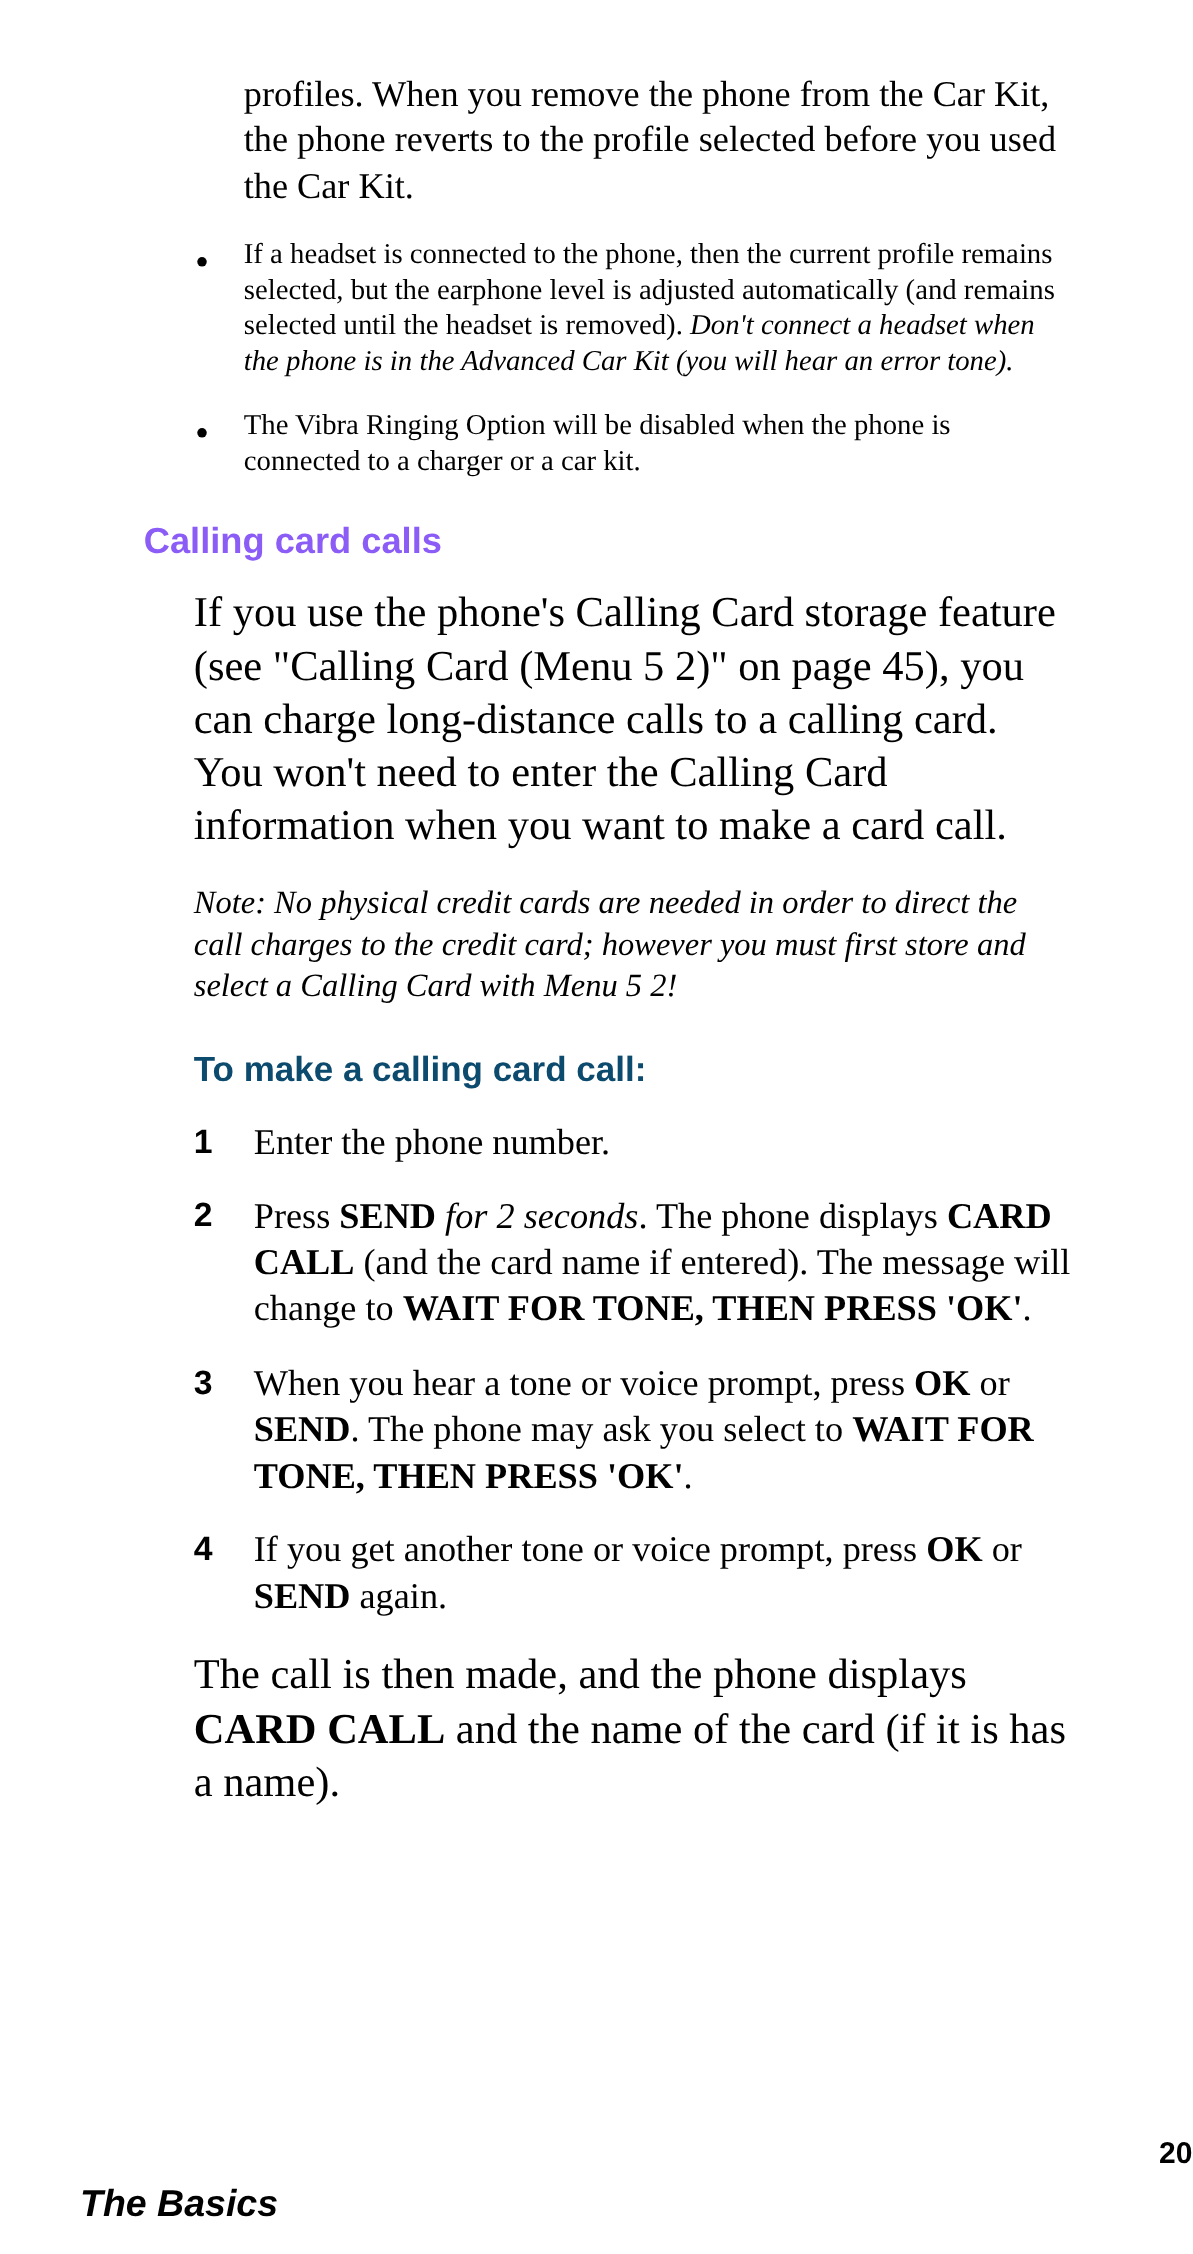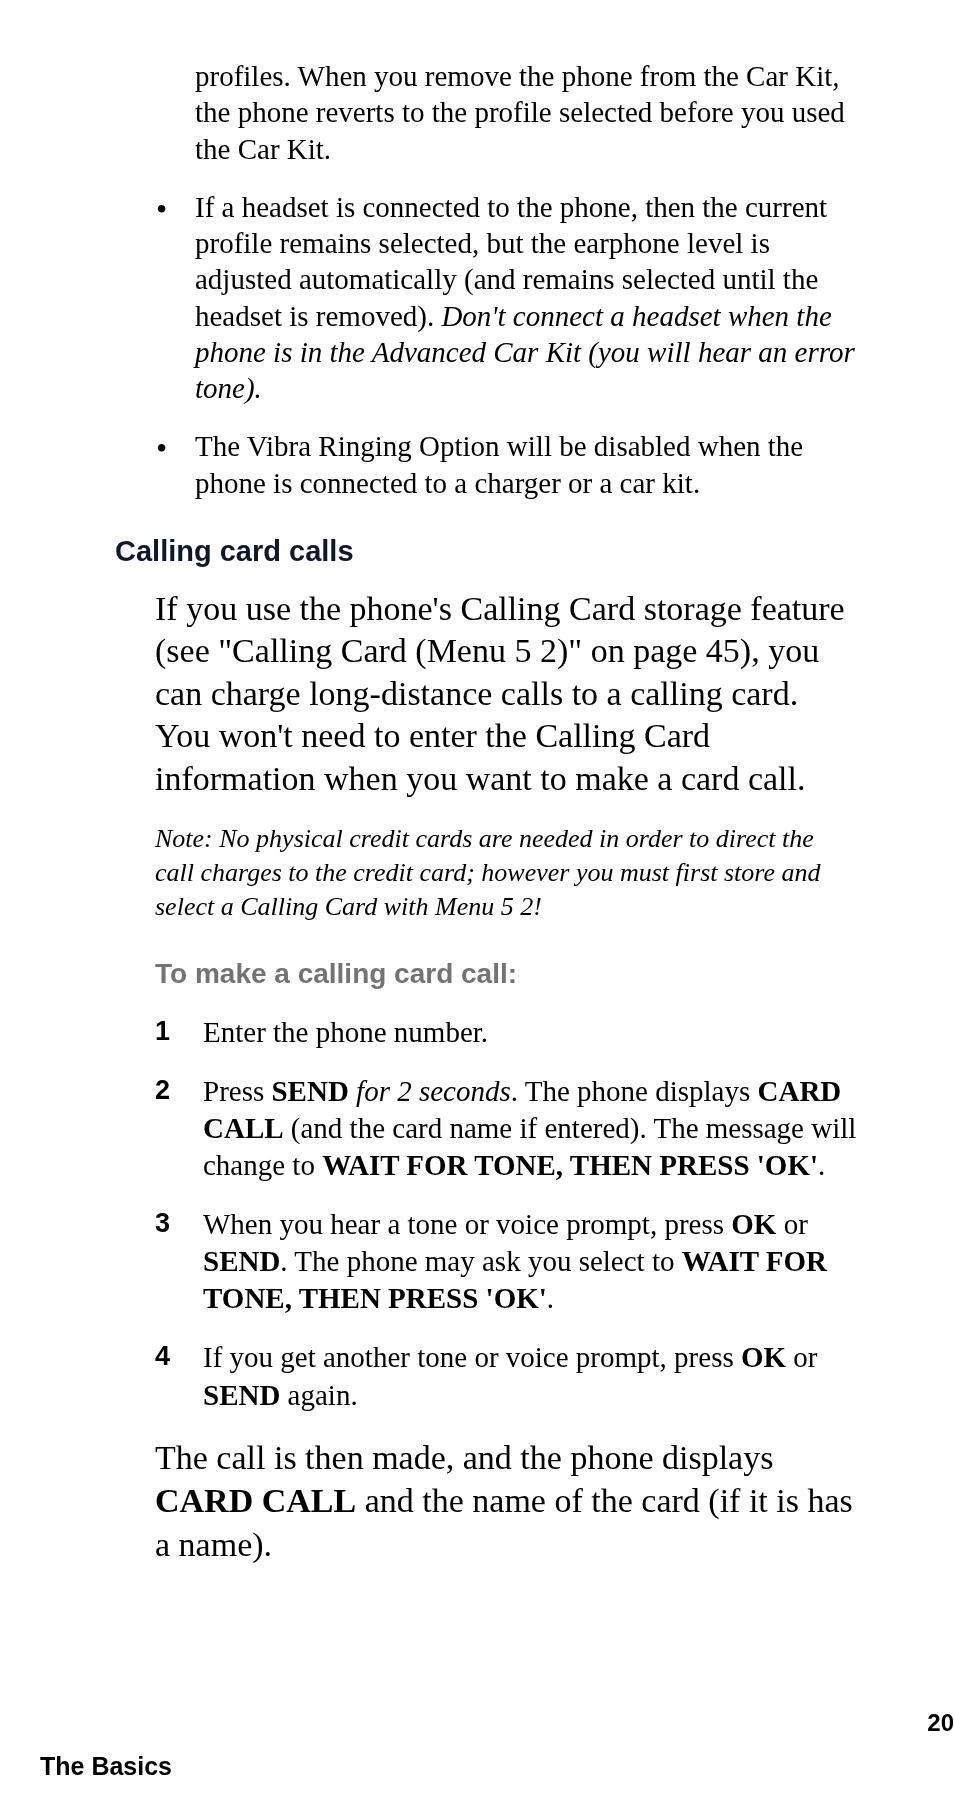--- a/index.html
+++ b/index.html
@@ -13,41 +13,41 @@
     padding: 58px 95px 0 95px;
   }
   .content { width: 100%; }
   .bullet-list {
     list-style: none;
     margin-left: 55px;
   }
   .bullet-list li {
     position: relative;
     padding-left: 45px;
-    font-size: 29px;
+    font-size: 23px;
     line-height: 1.25;
     margin-bottom: 22px;
   }
   .bullet-list li::before {
     content: "•";
     position: absolute;
     left: 6px;
     top: 0;
     font-size: 32px;
   }
   .continued-para {
     margin-left: 100px;
     font-size: 29px;
     line-height: 1.25;
     margin-bottom: 22px;
   }
   .italic { font-style: italic; }
   .bold { font-weight: bold; }
   .section-heading {
-    color: #0f172a;
+    color: #8b5cf6;
     font-family: Arial, Helvetica, sans-serif;
     font-weight: bold;
     font-size: 29px;
     margin-top: 34px;
     margin-bottom: 20px;
     margin-left: 20px;
   }
   .body-para {
     margin-left: 60px;
     font-size: 34px;
@@ -59,21 +59,21 @@
     font-size: 26px;
     font-style: italic;
     line-height: 1.3;
     margin-bottom: 34px;
   }
   .subheading {
     margin-left: 60px;
     font-family: Arial, Helvetica, sans-serif;
     font-weight: bold;
     font-size: 28px;
-    color: #737373;
+    color: #0c4a6e;
     margin-bottom: 24px;
   }
   .num-list {
     list-style: none;
     margin-left: 60px;
   }
   .num-list li {
     position: relative;
     padding-left: 48px;
     font-size: 29px;
@@ -100,24 +100,25 @@
     left: 0;
     width: 100%;
     text-align: right;
     font-family: Arial, Helvetica, sans-serif;
     font-weight: bold;
     font-size: 24px;
   }
   .footer-label {
     position: absolute;
     bottom: 22px;
-    left: 40px;
+    left: 64px;
     font-family: Arial, Helvetica, sans-serif;
     font-weight: bold;
-    font-size: 25px;
+    font-style: italic;
+    font-size: 30px;
   }
 </style>
 </head>
 <body>
 
 <div class="content">
 
   <p class="continued-para">profiles. When you remove the phone from the Car Kit, the phone reverts to the profile selected before you used the Car Kit.</p>
 
   <ul class="bullet-list">

